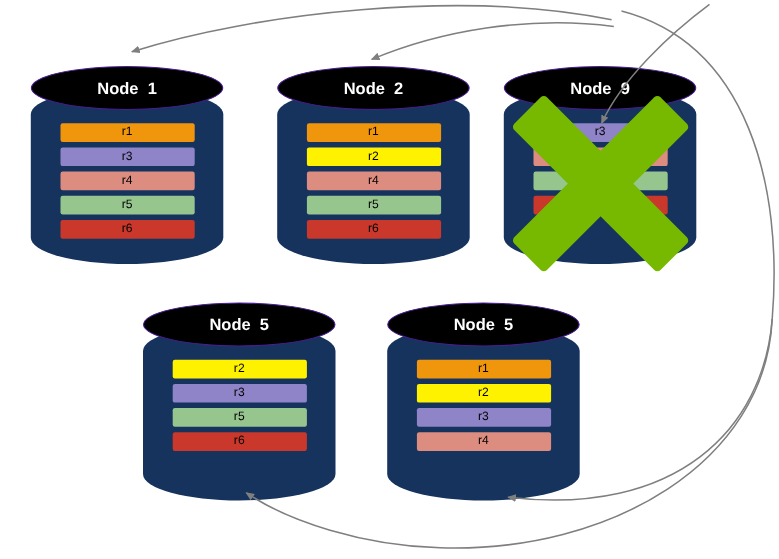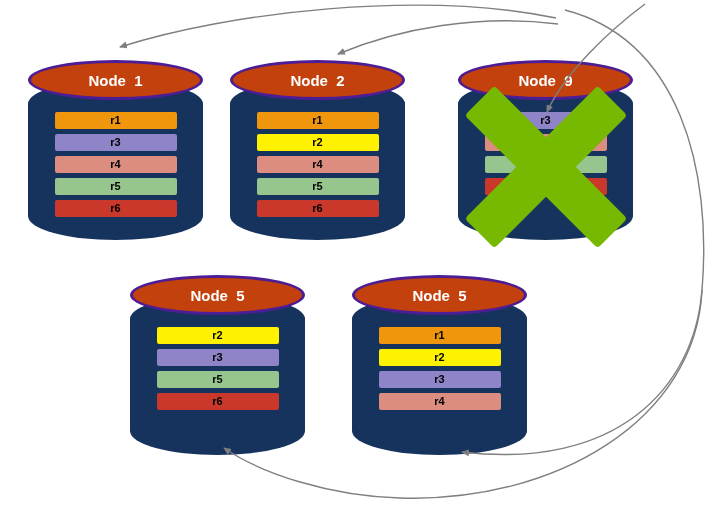--- a/index.html
+++ b/index.html
@@ -9,36 +9,36 @@
     overflow:hidden; background:#ffffff;
   }
   .node { position:absolute; width:175px; height:180px; z-index:1; }
   .cyl-body {
     position:absolute; top:20px; left:0; width:100%; height:160px;
     background:#16335E;
     border-radius:50% / 24px;
   }
   .cyl-top {
     position:absolute; top:0; left:0; width:100%; height:40px;
-    background:#c2410c; border-radius:50%;
-    border:3px solid #4c1d95; box-sizing:border-box;
+    background:#000000; border-radius:50%;
+    border:1px solid #4c1d95; box-sizing:border-box;
     display:flex; align-items:center; justify-content:center;
     z-index:2;
   }
   .node-label {
     color:#ffffff; font-weight:bold; font-size:15px; white-space:pre;
   }
   .bars { position:absolute; top:52px; left:0; width:100%; z-index:2; }
   .bar {
     width:122px; height:17px; margin:0 auto 5px auto;
     border-radius:2px; text-align:center;
-    font-size:11px; font-weight:bold; line-height:17px; color:#000;
+    font-size:11px; font-weight:normal; line-height:17px; color:#000;
   }
   .node1 { left:28px;  top:60px; }
-  .node2 { left:230px; top:60px; }
+  .node2 { left:252px; top:60px; }
   .node3 { left:458px; top:60px; }
   .node4 { left:130px; top:275px; }
   .node5 { left:352px; top:275px; }
   .arrows { position:absolute; left:0; top:0; z-index:3; pointer-events:none; }
   .fail-x {
     position:absolute; left:458px; top:82px; width:175px; height:170px;
     z-index:4; pointer-events:none;
   }
   .fail-x .arm {
     position:absolute; left:50%; top:50%;

